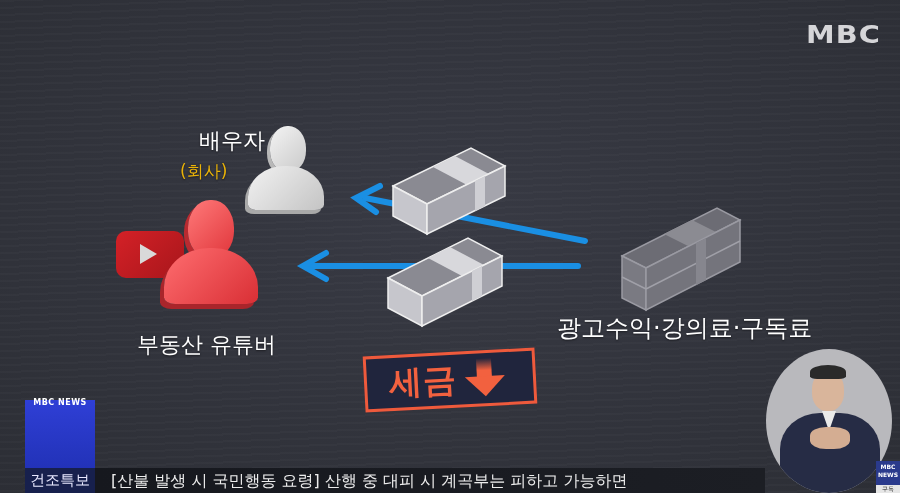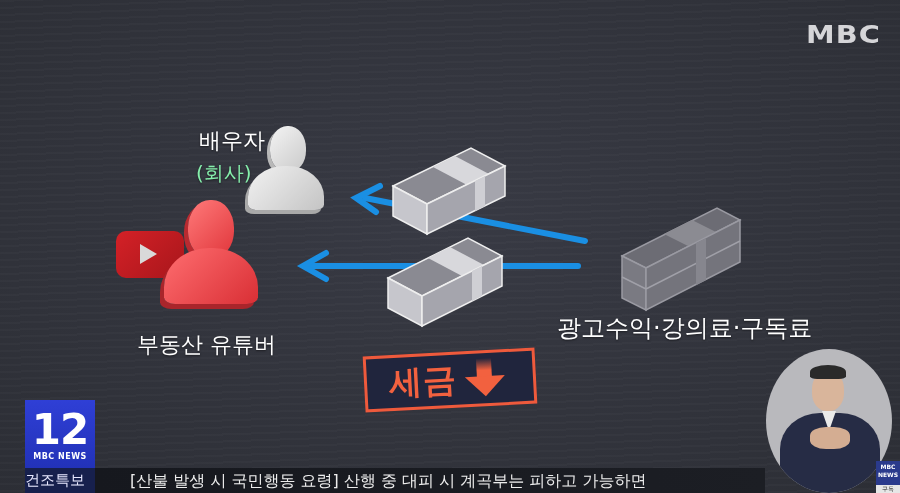--- a/index.html
+++ b/index.html
@@ -18,21 +18,21 @@
     position:absolute; left:806px; top:20px;
     font-family:"DejaVu Sans", sans-serif; font-weight:bold;
     font-size:25px; letter-spacing:1px; color:#d5d5d8;
     transform:scaleX(1.15); transform-origin:left top;
   }
   .label {
     position:absolute; color:#ffffff; font-weight:normal;
     text-shadow:0 1px 2px rgba(0,0,0,0.5);
   }
   .spouse-label { left:183px; top:126px; font-size:22px;margin-left:16px; }
-  .spouse-sub { left:196px; top:160px; font-size:20px; color:#86efac; }
+  .spouse-sub { left:180px; top:160px; font-size:17px; color:#eab308; }
   .youtuber-label { left:137px; top:330px; font-size:22px; }
   .income-label { left:557px; top:312px; font-size:24px; }
 
   .person { position:absolute; }
   .person .head {
     position:absolute; border-radius:48% 48% 46% 46%;
   }
   .person .body {
     position:absolute; border-radius:48% 48% 12% 12% / 70% 70% 12% 12%;
   }
@@ -72,26 +72,26 @@
   .channel {
     position:absolute; left:25px; top:400px; width:70px; height:68px;
     background:linear-gradient(180deg,#2f3fd6,#2232b8);
     color:#fff; text-align:center;
   }
   .channel-num { font-size:42px; font-weight:bold; line-height:48px; margin-top:6px; letter-spacing:-1px; }
   .channel-news { font-size:8px; font-weight:bold; letter-spacing:0.5px; margin-top:-2px; }
 
   .ticker-tag {
     position:absolute; left:25px; top:468px; width:70px; height:25px;
-    background:#17204d; color:#e8e8ff; font-size:15px; line-height:25px; 
+    background:#17204d; color:#e8e8ff; font-size:15px; line-height:25px; text-align:center;
   }
   .ticker {
     position:absolute; left:95px; top:468px; width:670px; height:25px;
     background:linear-gradient(90deg,#16181e,#1c1e24);
-    color:#ededed; font-size:16px; line-height:25px; padding-left:35px; box-sizing:border-box;
+    color:#ededed; font-size:16px; line-height:25px; padding-left:16px; box-sizing:border-box;
     white-space:nowrap; overflow:hidden;
   }
 
   .interpreter {
     position:absolute; left:766px; top:349px; width:126px; height:144px;
     border-radius:50%/50%; background:#b9b9bd; overflow:hidden;
   }
   .interp-head {
     position:absolute; left:46px; top:22px; width:32px; height:40px;
     background:#d9b59b; border-radius:45%;
@@ -186,21 +186,20 @@
 
 <div class="tax-box">
   <span class="tax-text">세금</span>
   <div class="tax-arrow">
     <div class="shaft"></div>
       <div class="tip"></div>
   </div>
 </div>
 
 <div class="channel">
-  <div class="channel-num">12</div>
   <div class="channel-news">MBC NEWS</div>
 </div>
 
 <div class="ticker-tag">건조특보</div>
 <div class="ticker">[산불 발생 시 국민행동 요령] 산행 중 대피 시 계곡부는 피하고 가능하면</div>
 
 <div class="interpreter">
   <div class="interp-body"></div>
   <div class="interp-shirt"></div>
   <div class="interp-head"></div>

